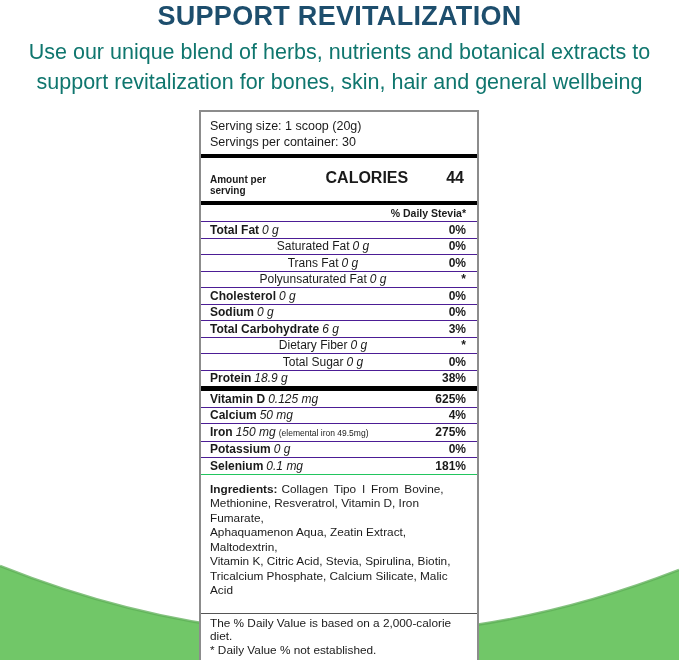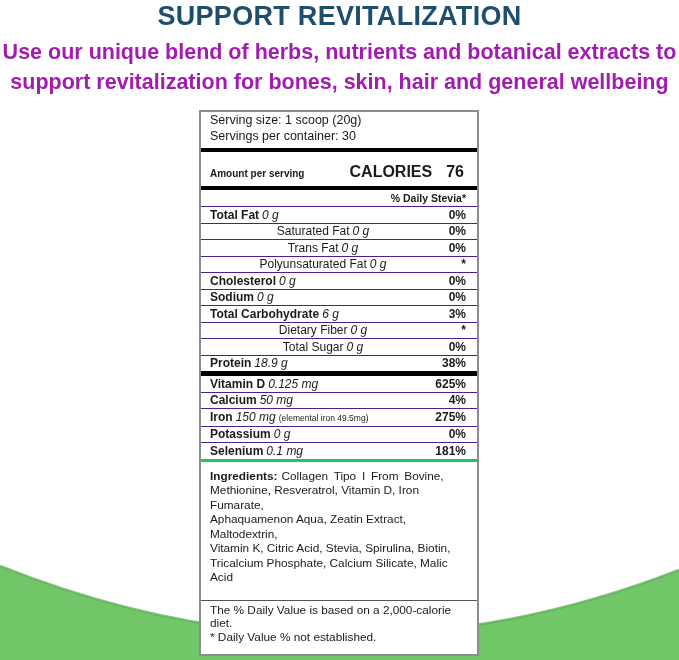--- a/index.html
+++ b/index.html
@@ -7,44 +7,44 @@
     width:679px;height:660px;position:relative;overflow:hidden;
     background:#ffffff;font-family:"Liberation Sans", sans-serif;
   }
   
   .hdr{position:absolute;top:0;left:0;width:679px;text-align:center;}
   .title{
     margin:1px 0 6px;font-size:27px;font-weight:bold;letter-spacing:.3px;
     color:#1d4e6d;font-family:"Liberation Sans", sans-serif;
   }
   .subtitle{
-    font-size:21.5px;line-height:1.38;color:#a21caf;font-weight:bold;
+    font-size:21.5px;line-height:1.38;color:#0f766e;font-weight:normal;
   }
   
   .nfl{
     position:absolute;left:199px;top:110px;width:280px;z-index:2;
     background:#fff;border:2px solid #8c8c8c;box-sizing:border-box;
     color:#1a1a1a;
   }
-  .serv{padding:0 9px 4px;font-size:12.5px;line-height:16px;}
+  .serv{padding:6px 9px 4px;font-size:12.5px;line-height:16px;}
   .bar{height:4px;background:#000;}
   .bar2{height:5px;background:#000;}
-  .calrow{display:flex;align-items:baseline;padding:11px 13px 5px 9px;}
+  .calrow{display:flex;align-items:baseline;padding:11px 13px 5px 9px;gap:24px;}
   .aps{font-size:10px;font-weight:bold;}
   .cal{font-size:16px;font-weight:bold;margin-left:auto;}
   .calv{font-size:16px;font-weight:bold;margin-left:14px;}
   .dvh{font-size:10.5px;font-weight:bold;text-align:right;padding:2px 11px;}
   .row{position:relative;font-size:12px;line-height:12.5px;padding:1.5px 11px 1.5px 9px;border-top:1px solid #4c1d95;}
   .row .rname{font-weight:bold;}
   .row.sub .rname{font-weight:normal;}
   .row .ramt{font-style:italic;margin-left:3px;}
   .row .rnote{font-size:8.5px;margin-left:3px;}
   .row .rdv{position:absolute;right:11px;top:1.5px;font-weight:bold;}
   .row.sub{text-align:center;padding-right:41px;}
-  .ing{border-top:3px solid #22c55e;padding:7px 8px 15px 9px;font-size:11.8px;line-height:14.5px;}
+  .ing{border-top:1px solid #22c55e;padding:7px 8px 15px 9px;font-size:11.8px;line-height:14.5px;}
   .ing .ilabel{font-weight:bold;margin-right:4px;}
   .ing-line:first-child{word-spacing:2.5px;}
   .foot{border-top:1px solid #555;padding:3px 8px 9px 9px;font-size:11.8px;line-height:13.8px;}
   
   .wave{position:absolute;left:0;bottom:0;width:679px;height:105px;z-index:1;}
 </style>
 </head>
 <body>
 
 <div class="hdr">
@@ -60,21 +60,21 @@
   <div class="serv">
     <div>Serving size: 1 scoop (20g)</div>
     <div>Servings per container: 30</div>
   </div>
 
   <div class="bar"></div>
 
   <div class="calrow">
     <span class="aps">Amount per serving</span>
     <span class="cal">CALORIES</span>
-    <span class="calv">76</span>
+    <span class="calv">44</span>
   </div>
 
   <div class="bar"></div>
 
   <div class="dvh">% Daily Stevia*</div>
 
   <div>
     <div class="row main">
       <span class="rname">Total Fat</span><span class="ramt">0 g</span>
       <span class="rdv">0%</span>

